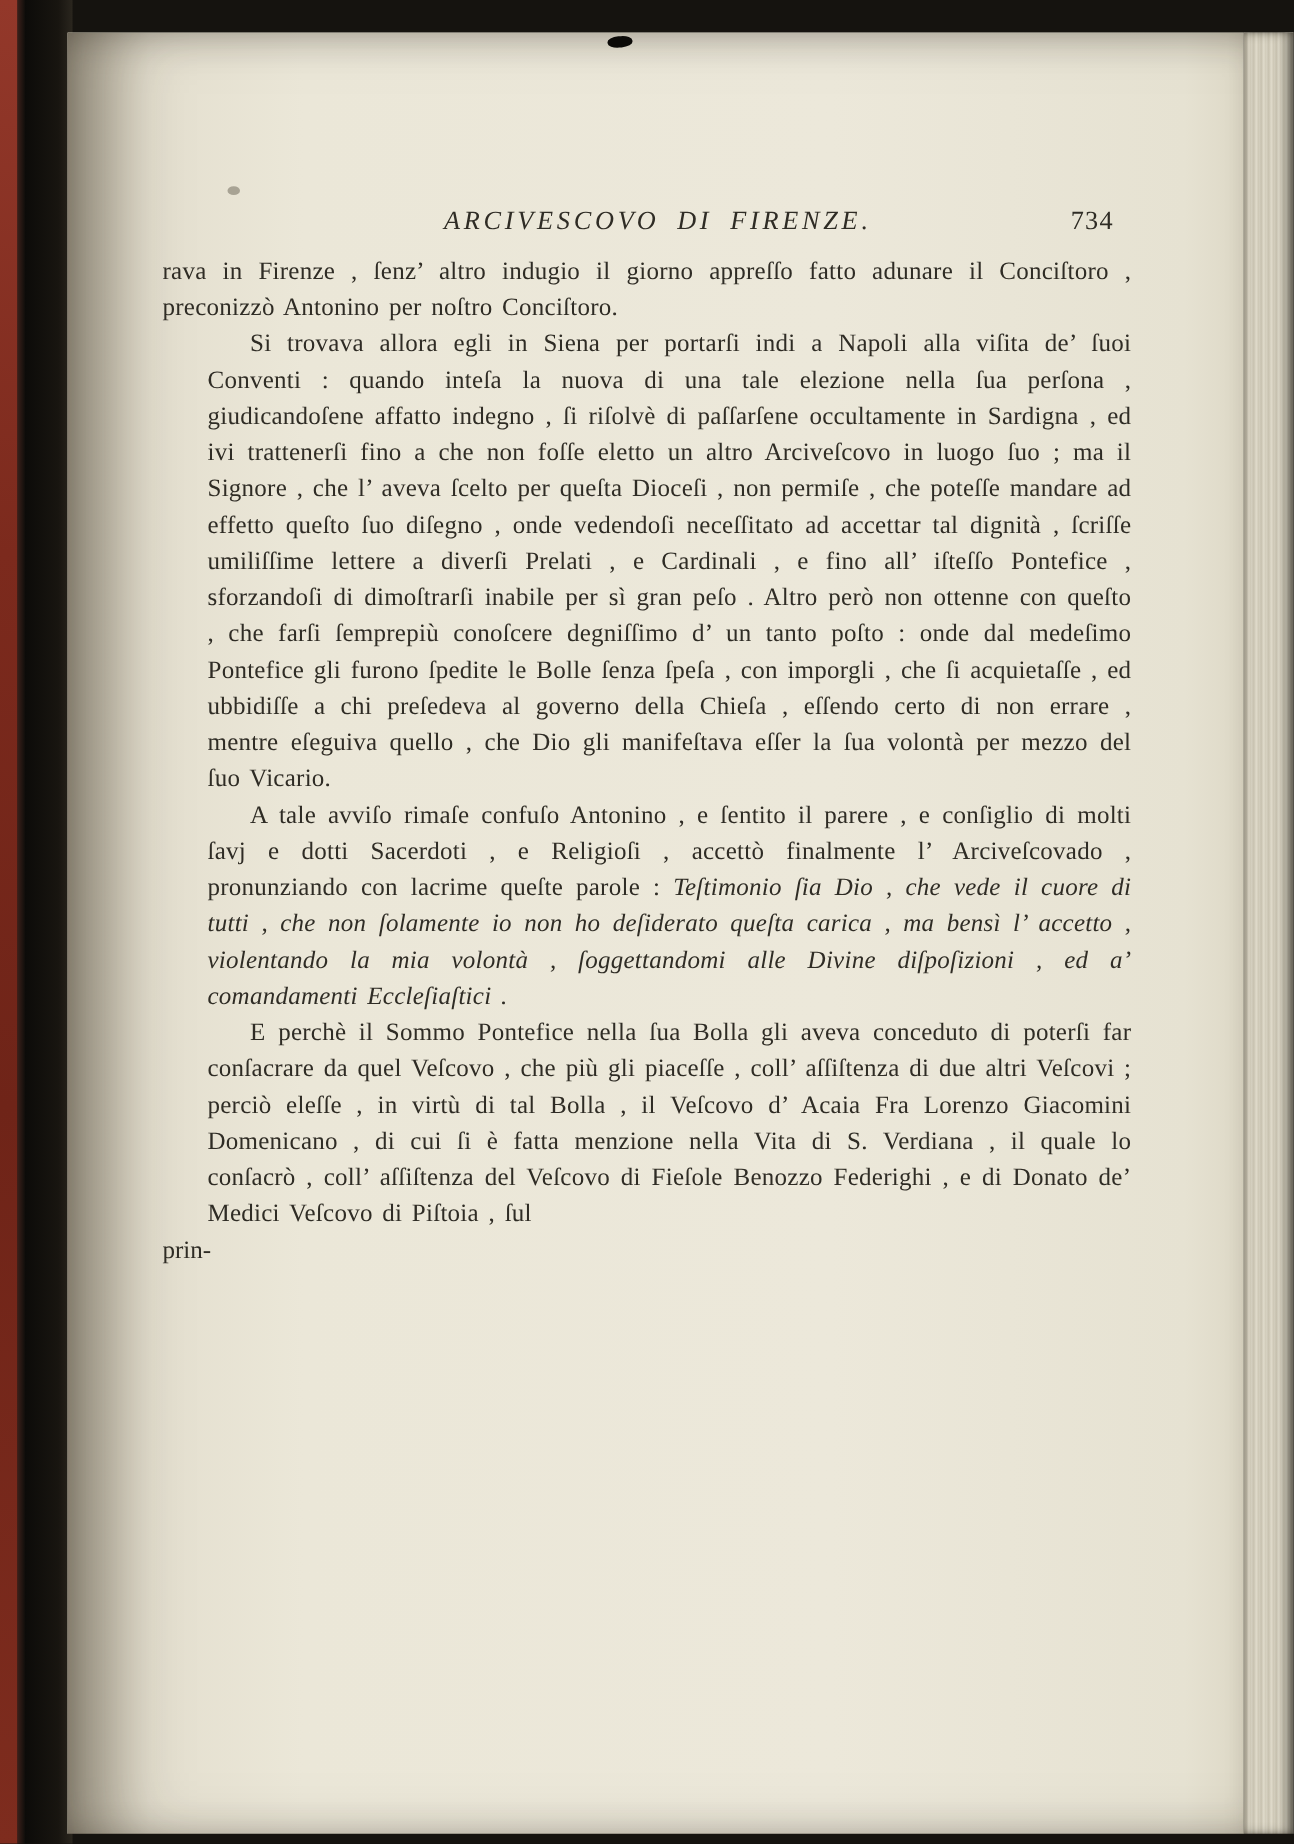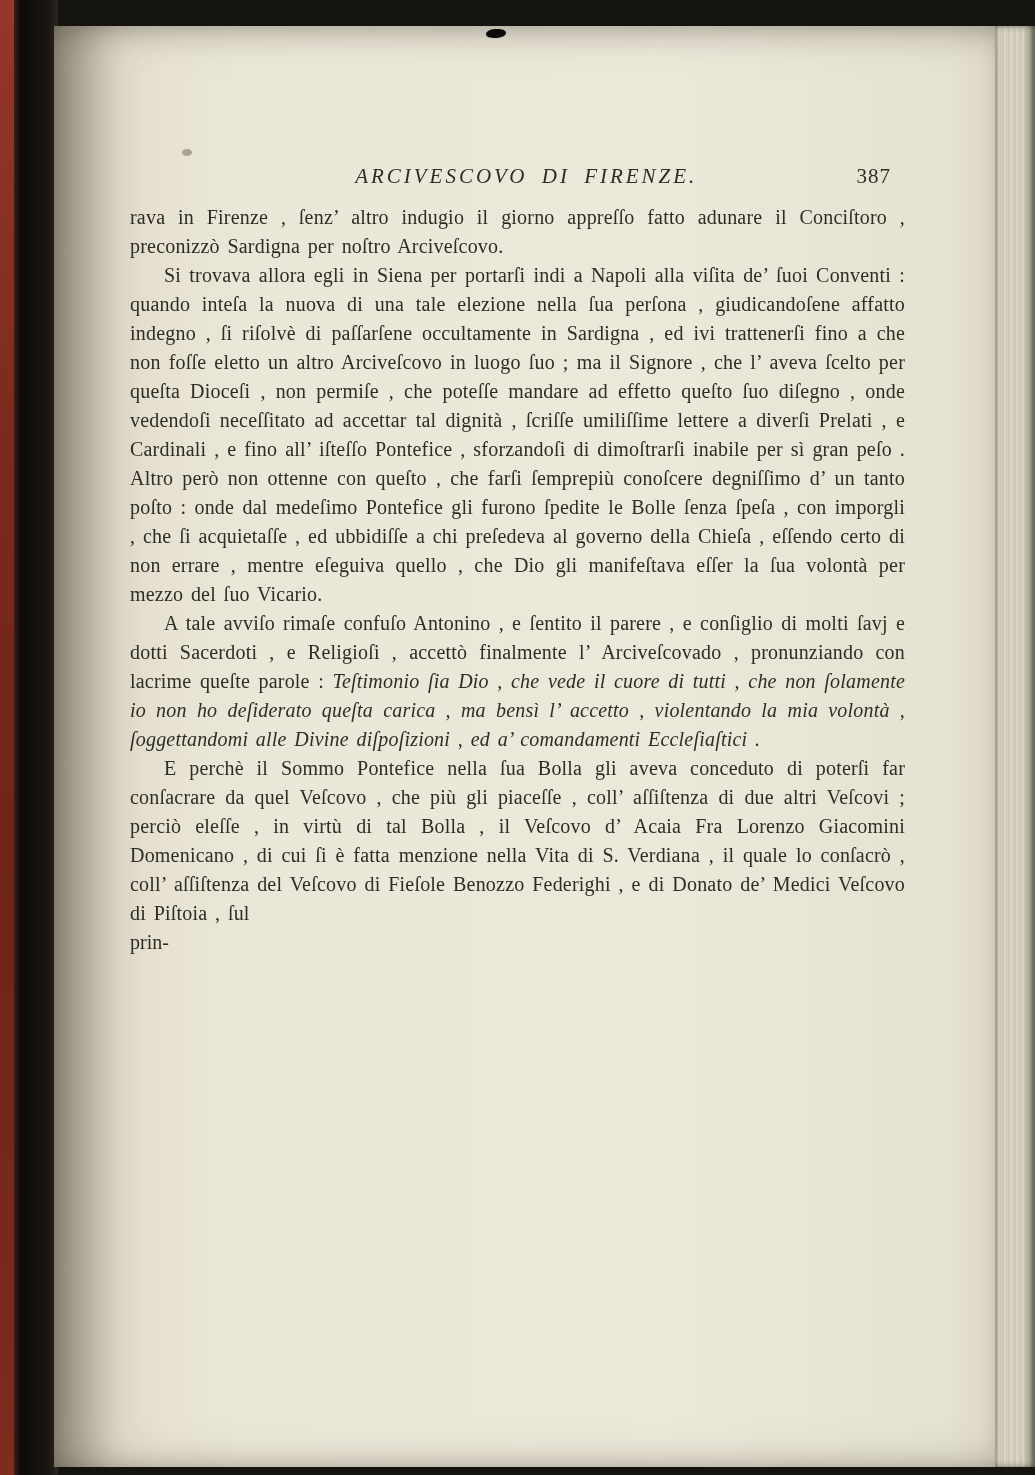--- a/index.html
+++ b/index.html
@@ -76,45 +76,45 @@
     padding-left:26px;
   }
   .para {
     margin:0;
     font-size:20px;
     line-height:29px;
     text-align:justify;
     word-spacing:2.5px;
     letter-spacing:0.2px;
   }
-  .para.indent { text-indent:34px; }
+  .para.indent { text-indent:34px;margin-left:36px; }
   .ital { font-style:italic; }
   .catchword-row {
     font-size:20px;
     line-height:29px;
     text-align:left;
     padding-right:56px;
   }
 </style>
 </head>
 <body>
 
 <div class="spine"></div>
 <div class="spine-edge"></div>
 <div class="binding"></div>
 
 <div class="page">
   <div class="speck2"></div>
   <div class="content">
     <div class="header-row">
       <span class="header-title">ARCIVESCOVO DI FIRENZE.</span>
-      <span class="header-page-number">387</span>
+      <span class="header-page-number">734</span>
     </div>
     <div>
-        <p class="para"><span>rava in Firenze , ſenz’ altro indugio il giorno appreſſo fatto adunare il Conciſtoro , preconizzò Sardigna per noſtro Arciveſcovo.</span></p>
+        <p class="para"><span>rava in Firenze , ſenz’ altro indugio il giorno appreſſo fatto adunare il Conciſtoro , preconizzò Antonino per noſtro Conciſtoro.</span></p>
         <p class="para indent"><span>Si trovava allora egli in Siena per portarſi indi a Napoli alla viſita de’ ſuoi Conventi : quando inteſa la nuova di una tale elezione nella ſua perſona , giudicandoſene affatto indegno , ſi riſolvè di paſſarſene occultamente in Sardigna , ed ivi trattenerſi fino a che non foſſe eletto un altro Arciveſcovo in luogo ſuo ; ma il Signore , che l’ aveva ſcelto per queſta Dioceſi , non permiſe , che poteſſe mandare ad effetto queſto ſuo diſegno , onde vedendoſi neceſſitato ad accettar tal dignità , ſcriſſe umiliſſime lettere a diverſi Prelati , e Cardinali , e fino all’ iſteſſo Pontefice , sforzandoſi di dimoſtrarſi inabile per sì gran peſo . Altro però non ottenne con queſto , che farſi ſemprepiù conoſcere degniſſimo d’ un tanto poſto : onde dal medeſimo Pontefice gli furono ſpedite le Bolle ſenza ſpeſa , con imporgli , che ſi acquietaſſe , ed ubbidiſſe a chi preſedeva al governo della Chieſa , eſſendo certo di non errare , mentre eſeguiva quello , che Dio gli manifeſtava eſſer la ſua volontà per mezzo del ſuo Vicario.</span></p>
         <p class="para indent"><span>A tale avviſo rimaſe confuſo Antonino , e ſentito il parere , e conſiglio di molti ſavj e dotti Sacerdoti , e Religioſi , accettò finalmente l’ Arciveſcovado , pronunziando con lacrime queſte parole : </span><span class="ital">Teſtimonio ſia Dio , che vede il cuore di tutti , che non ſolamente io non ho deſiderato queſta carica , ma bensì l’ accetto , violentando la mia volontà , ſoggettandomi alle Divine diſpoſizioni , ed a’ comandamenti Eccleſiaſtici .</span></p>
         <p class="para indent"><span>E perchè il Sommo Pontefice nella ſua Bolla gli aveva conceduto di poterſi far conſacrare da quel Veſcovo , che più gli piaceſſe , coll’ aſſiſtenza di due altri Veſcovi ; perciò eleſſe , in virtù di tal Bolla , il Veſcovo d’ Acaia Fra Lorenzo Giacomini Domenicano , di cui ſi è fatta menzione nella Vita di S. Verdiana , il quale lo conſacrò , coll’ aſſiſtenza del Veſcovo di Fieſole Benozzo Federighi , e di Donato de’ Medici Veſcovo di Piſtoia , ſul</span></p>
       </div>
     <div class="catchword-row">prin-</div>
   </div>
 </div>
 
 <div class="page-edges"></div>
 <div class="speck"></div>

